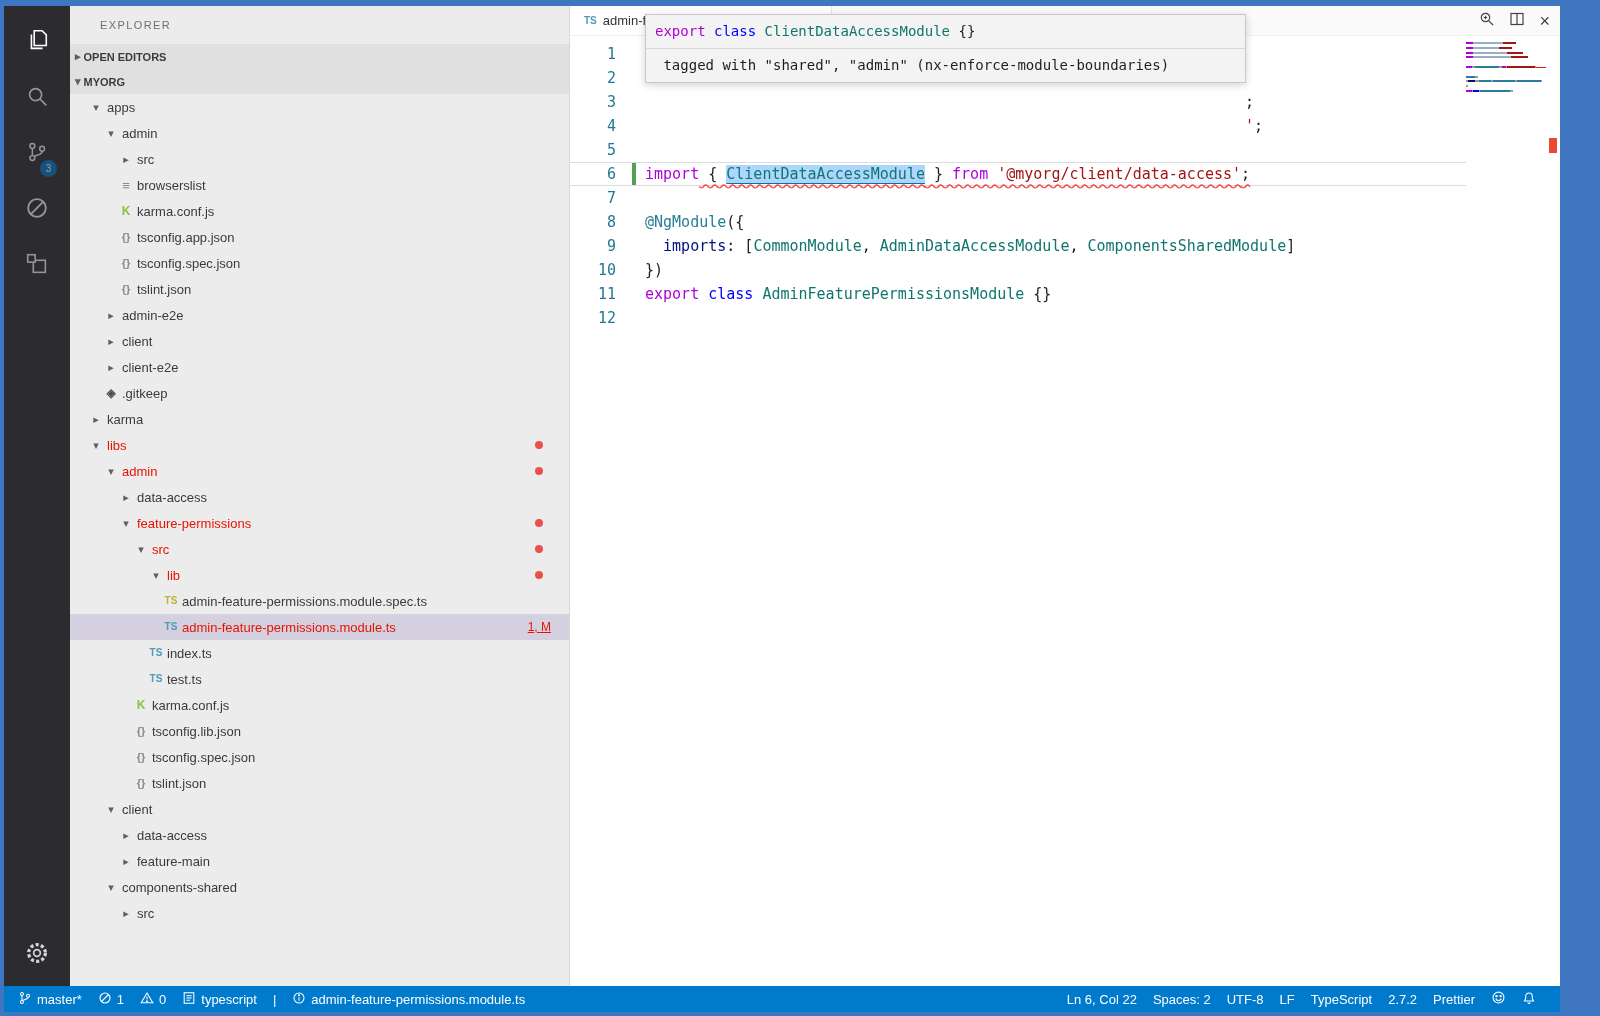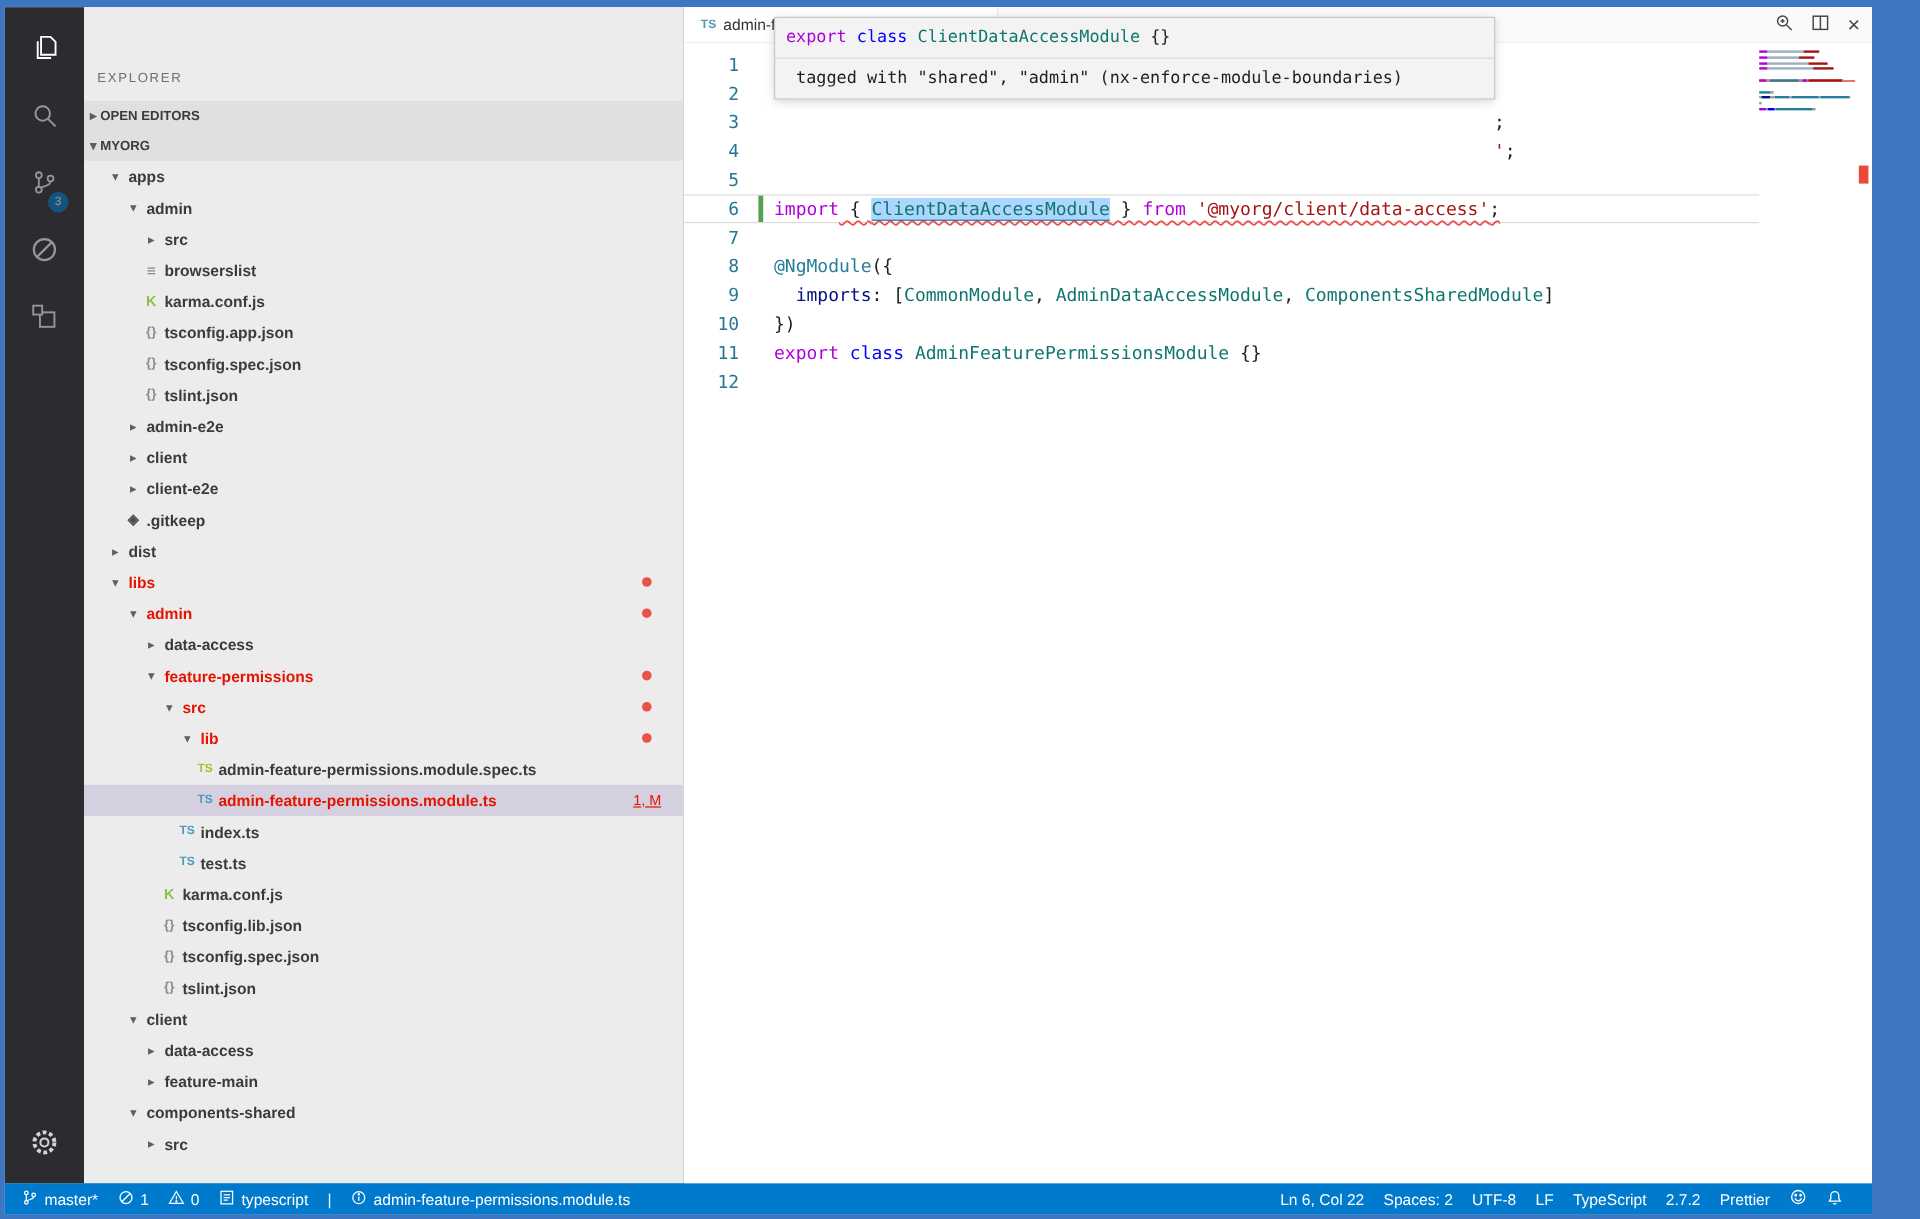--- a/index.html
+++ b/index.html
@@ -12,28 +12,28 @@
   .title{font-size:13px;color:#3c3c3c;}
   .main{flex:1;display:flex;min-height:0;}
   
   .activitybar{width:66px;background:#2c2c30;display:flex;flex-direction:column;align-items:center;padding-top:8px;position:relative;flex-shrink:0;}
   .ab-item{width:50px;height:56px;display:flex;align-items:center;justify-content:center;position:relative;opacity:.5;}
   .ab-item.active{opacity:1;}
   .ab-badge{position:absolute;bottom:5px;right:5px;background:#007acc;color:#fff;font-size:10px;width:17px;height:17px;border-radius:50%;display:flex;align-items:center;justify-content:center;}
   .ab-gear{position:absolute;bottom:16px;left:0;right:0;display:flex;justify-content:center;opacity:.8;}
   
   .sidebar{width:500px;background:#ececec;display:flex;flex-direction:column;font-size:13px;color:#3b3b3b;overflow:hidden;border-right:1px solid #d8d8d8;flex-shrink:0;}
-  .sb-title{height:38px;line-height:38px;padding-left:11px;font-size:11px;letter-spacing:1.4px;color:#6f6f6f;flex-shrink:0;margin-top:40px;}
+  .sb-title{height:38px;line-height:38px;padding-left:30px;font-size:11px;letter-spacing:1.4px;color:#6f6f6f;flex-shrink:0;}
   .sb-section{height:25px;display:flex;align-items:center;background:#e0e0e0;font-weight:bold;font-size:11px;padding-left:5px;gap:3px;color:#3b3b3b;flex-shrink:0;}
   .tree{flex:1;overflow:hidden;}
   .row{height:26px;display:flex;align-items:center;position:relative;}
   .row.selected{background:#d4d0df;}
   .slot{width:16px;display:flex;justify-content:center;align-items:center;flex-shrink:0;}
   .arrow{font-size:11px;color:#5f5f5f;}
-  .row .label{margin-left:3px;white-space:nowrap;font-weight:bold;}
+  .row .label{margin-left:3px;white-space:nowrap;}
   .row.error .label{color:#e51400;}
   .dot{position:absolute;right:26px;top:9px;width:8px;height:8px;border-radius:50%;background:#ea5148;}
   .badge-mod{position:absolute;right:18px;color:#e51400;font-size:12px;text-decoration:underline;}
   .ficon{font-weight:bold;font-size:10px;line-height:1;}
   .ficon.ts{color:#519aba}.ficon.ts-spec{color:#b7b73b}
   .ficon.json{color:#8a8a8a;font-size:11px}
   .ficon.karma{color:#8dc149;font-size:12px}
   .ficon.list{color:#8a8a8a;font-size:13px}
   .ficon.git{color:#4d4d4d;font-size:12px}
   
@@ -198,21 +198,21 @@
           <div class="row" style="padding-left: 33px;">
             <span class="slot">
               <span class="ficon git">◈</span>
             </span>
             <span class="label">.gitkeep</span>
           </div>
           <div class="row" style="padding-left: 18px;">
             <span class="slot">
               <span class="arrow">▸</span>
             </span>
-            <span class="label">dist</span>
+            <span class="label">karma</span>
           </div>
           <div class="row error" style="padding-left: 18px;">
             <span class="slot">
               <span class="arrow">▾</span>
             </span>
             <span class="label">libs</span>
             <span class="dot"></span>
           </div>
           <div class="row error" style="padding-left: 33px;">
             <span class="slot">

